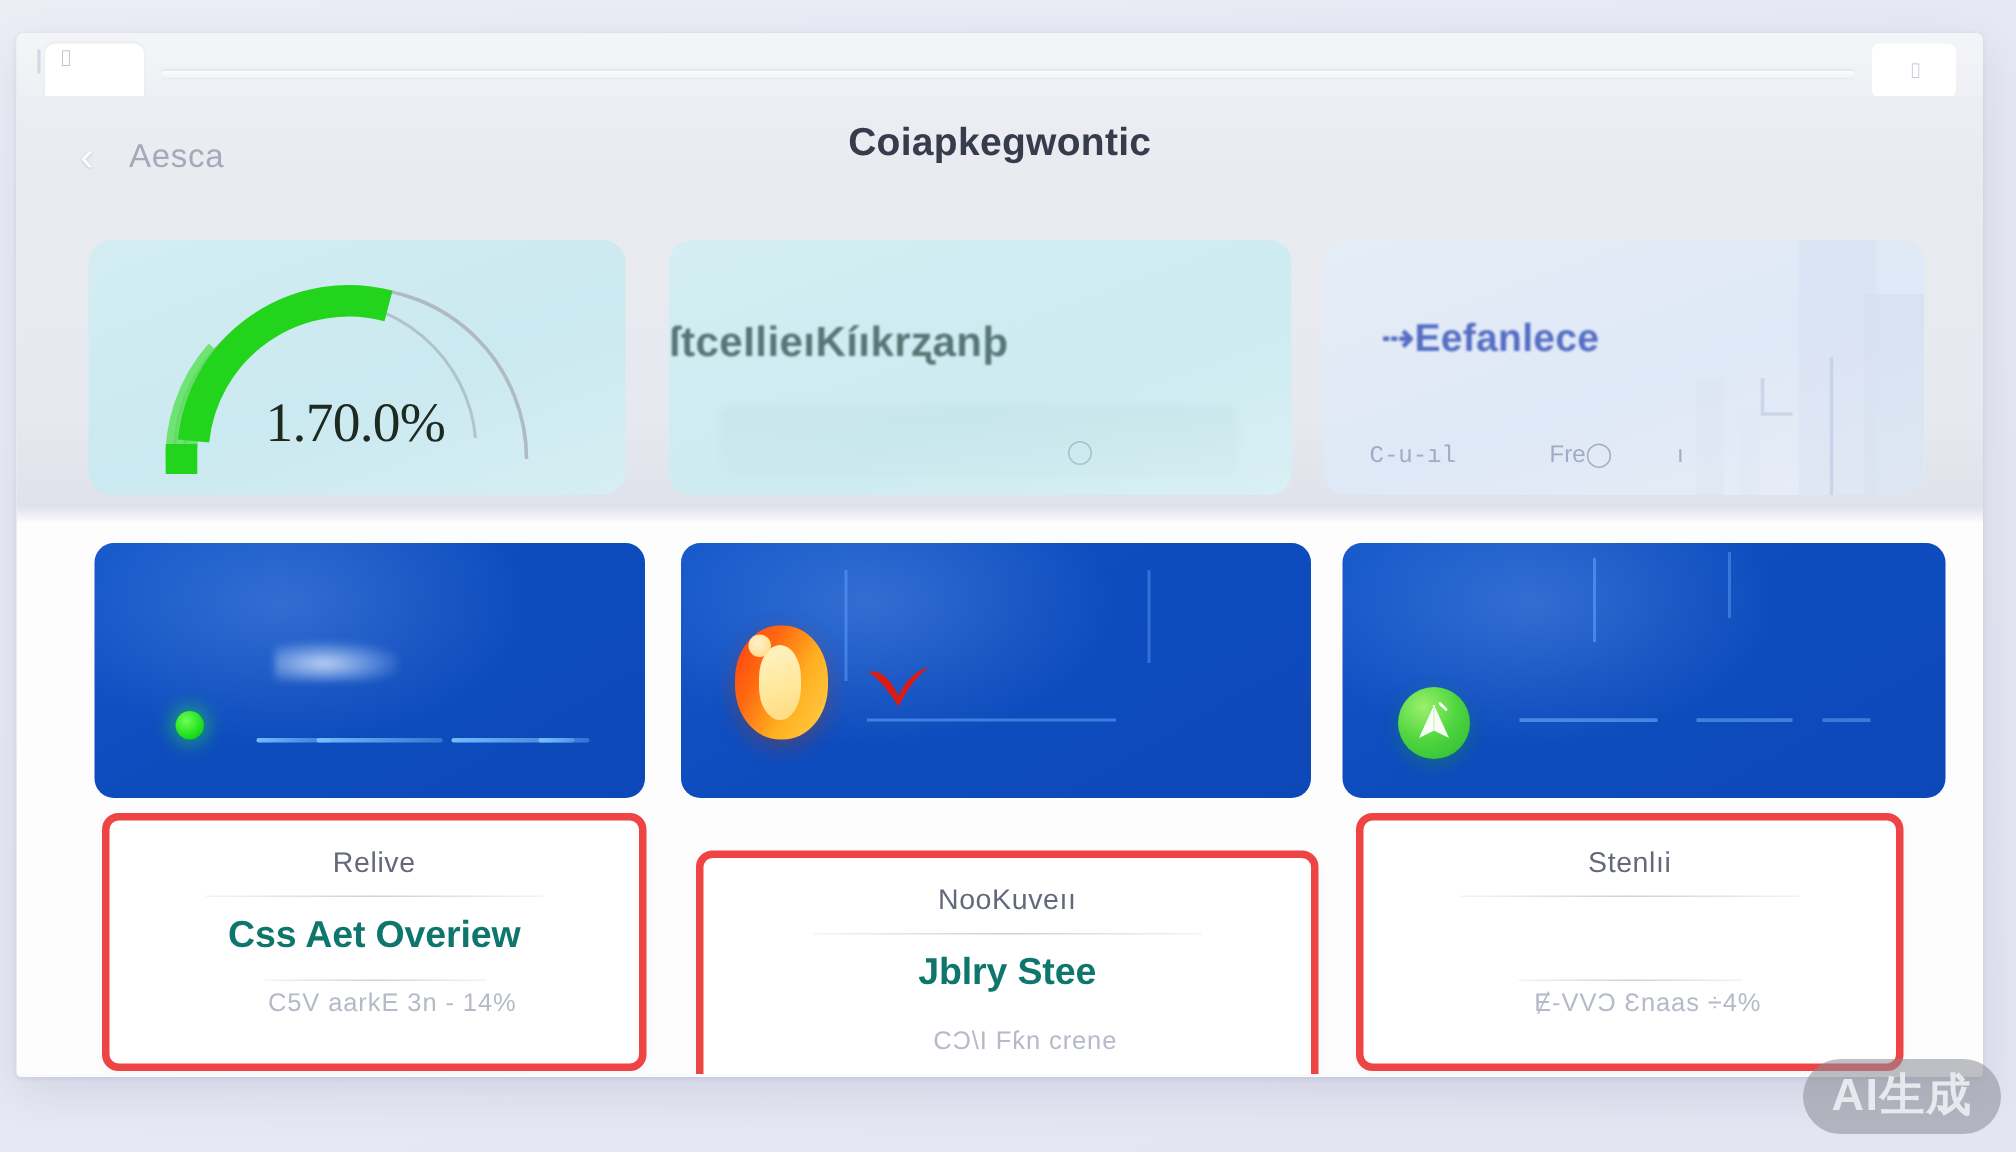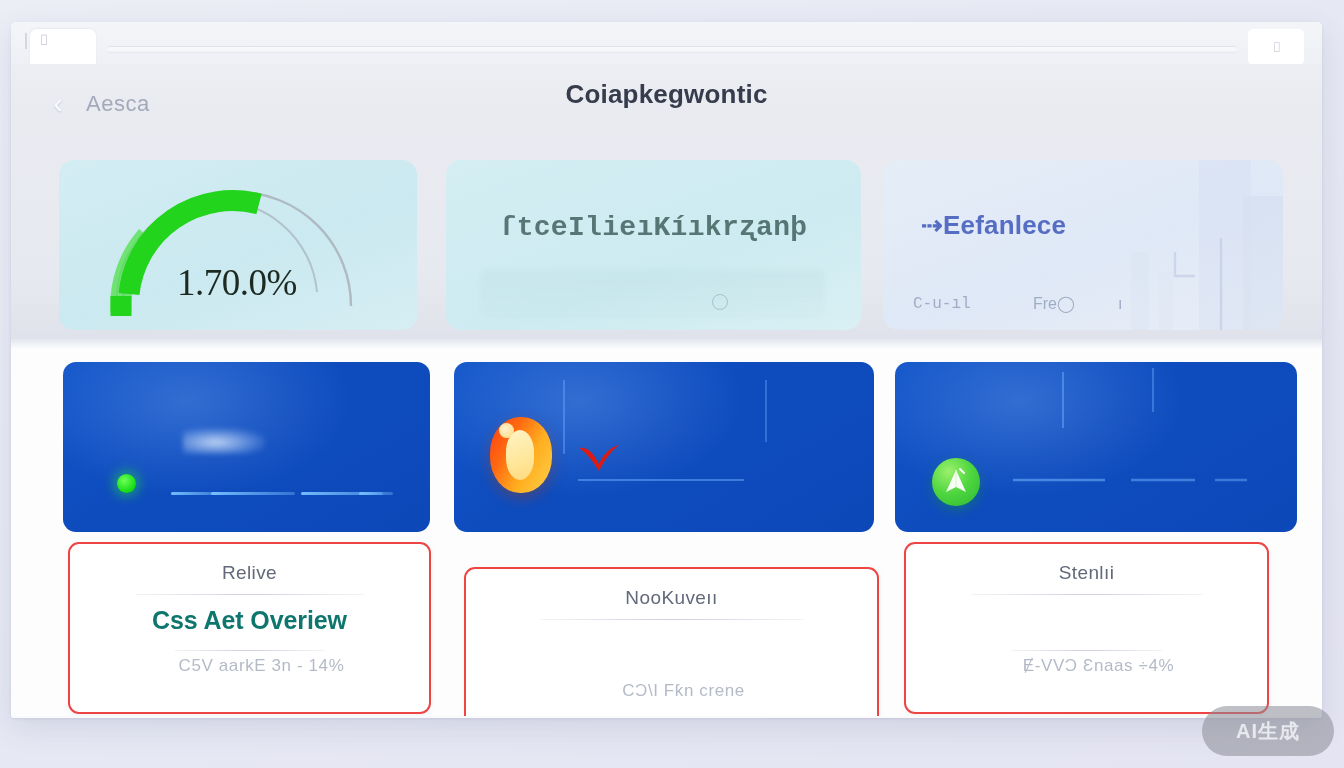--- a/index.html
+++ b/index.html
@@ -86,23 +86,23 @@
 
   
   .gauge-wrap { position:absolute; left:28px; top:14px; width:300px; height:145px; }
   .gauge-value {
     position:absolute; left:90px; top:86px; width:200px; height:46px;
     color:#1d2a22; font-size:37px; font-weight:400; line-height:46px; letter-spacing:-.5px;
   }
 
   
   .mc2-title {
-    position:absolute; left:0; top:52px; width:100%; text-align:center;
+    position:absolute; left:0; top:52px; width:100%; 
     color:#4a6a68; font-size:28px; font-weight:700; letter-spacing:.3px;
-    filter:blur(.7px); opacity:.9;font-family:Liberation Mono, monospace;
+    filter:blur(.7px); opacity:.9;
   }
   .mc2-ghost {
     position:absolute; left:34px; bottom:12px; width:345px; height:48px;
     background:linear-gradient(180deg,rgba(170,205,208,.16),rgba(170,205,208,.05));
     border-radius:8px; filter:blur(2px);
   }
   .mc2-dot {
     position:absolute; left:266px; bottom:20px; width:16px; height:16px;
     border:1.6px solid rgba(110,150,155,.45); border-radius:50%;
   }
@@ -174,21 +174,21 @@
     position:absolute; left:921px; top:436px; width:48px; height:48px;
     border-radius:50%;
     background:radial-gradient(circle at 35% 28%, #9bf06c 0%, #4fd63f 48%, #2cb832 100%);
     box-shadow:0 4px 12px rgba(30,150,50,.40);
   }
   .green-badge svg { position:absolute; left:11px; top:10px; }
 
   
   .info-card {
     position:absolute; top:520px; height:172px;
-    background:#ffffff; border:2px solid #ef4444; border-radius:11px;
+    background:#ffffff; border:5px solid #ef4444; border-radius:11px;
     box-shadow:0 2px 6px rgba(120,130,160,.07);
   }
   .ic-1 { left:57px;  width:363px; }
   .ic-2 { left:453px; width:415px;margin-top:25px; }
   .ic-3 { left:893px; width:365px; }
   .ic-label {
     position:absolute; left:0; top:18px; width:100%; text-align:center;
     color:#63697a; font-size:19px; letter-spacing:.4px; filter:blur(.25px);
   }
   .ic-rule {
@@ -213,21 +213,21 @@
   }
   .sep-bot {
     position:absolute; left:0; top:694px; width:1311px; height:24px;
     background:linear-gradient(180deg,rgba(250,250,252,1),rgba(255,255,255,1));
   }
 
   
   .watermark {
     position:absolute; left:1202px; top:706px; width:132px; height:50px;
     border-radius:25px; background:rgba(138,140,150,.55);
-    color:#e8e9ee; font-size:20px; font-weight:700; line-height:50px;
+    color:#e8e9ee; font-size:30px; font-weight:700; line-height:50px;
     text-align:center; letter-spacing:1px;
   }
 </style>
 </head>
 <body>
 
 <div id="root">
 
   <div class="window">
 
@@ -336,20 +336,21 @@
       <div class="ic-label">Relive</div>
       <div class="ic-rule ic-rule-top"></div>
       <div class="ic-title">Css  Aet Overiew</div>
       <div class="ic-rule ic-rule-bot"></div>
       <div class="ic-sub">C5V aarkE 3n - 14%</div>
     </div>
 
     <div class="info-card ic-2">
       <div class="ic-label">NooKuveıı</div>
       <div class="ic-rule ic-rule-top"></div>
+      <div class="ic-title">Jblry Stee</div>
       <div class="ic-sub">CƆ\I Fƙn  crene</div>
     </div>
 
     <div class="info-card ic-3">
       <div class="ic-label">Stenlıi</div>
       <div class="ic-rule ic-rule-top"></div>
       <div class="ic-rule ic-rule-bot"></div>
       <div class="ic-sub">Ɇ-VVƆ  Ɛnaas  ÷4%</div>
     </div>
 

